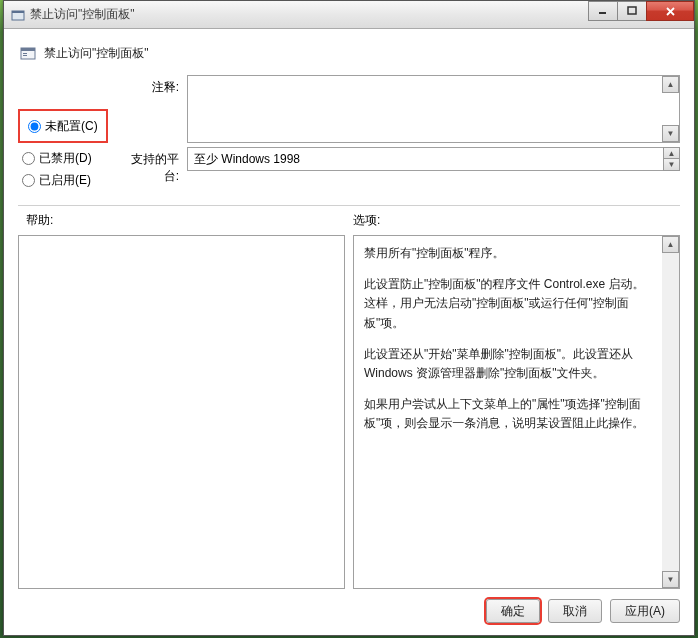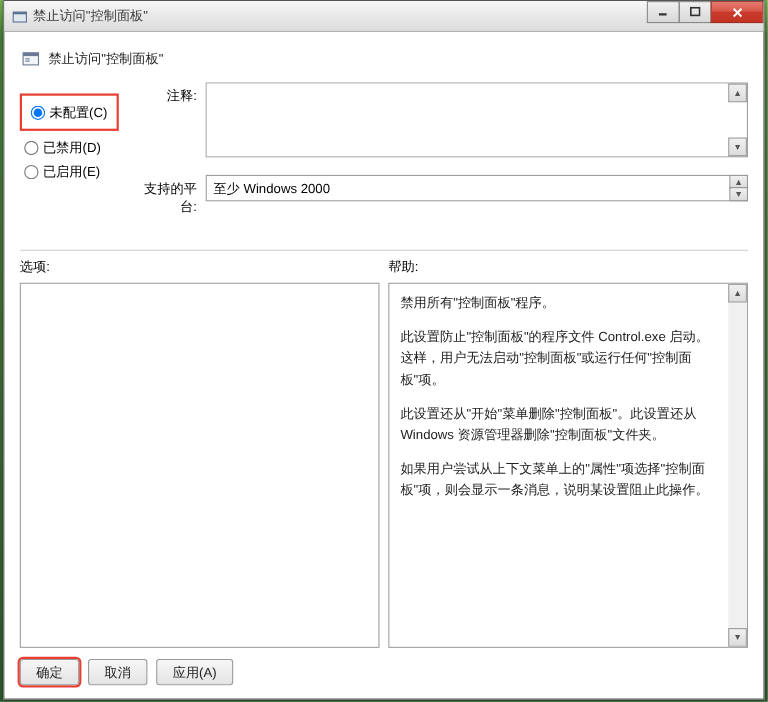--- a/index.html
+++ b/index.html
@@ -109,20 +109,21 @@
   display: inline-flex;
   align-items: center;
 }
 .main-row {
   display: flex;
   padding: 0 14px;
 }
 .left-col {
   width: 95px;
   padding-top: 10px;
+  margin-top: 24px;
 }
 .radio-group {
   border: 2px solid #e93d32;
   padding: 4px 4px;
   margin-bottom: 4px;
   width: 90px;
 }
 .radio-line {
   display: flex;
   align-items: center;
@@ -130,21 +131,21 @@
   padding: 2px 0 2px 4px;
 }
 .radio-line input { margin-right: 4px; }
 .right-col {
   flex: 1;
   padding-left: 4px;
 }
 .field-row {
   display: flex;
   align-items: flex-start;
-  margin-bottom: 16px;
+  margin-bottom: 4px;
 }
 .field-label {
   width: 70px;
   text-align: right;
   padding-right: 8px;
   padding-top: 4px;
   font-size: 12px;
 }
 .textarea-wrap {
   flex: 1;
@@ -230,21 +231,21 @@
   position: absolute;
   right: 0;
   top: 0;
   bottom: 0;
   width: 17px;
   background: #f0f0f0;
 }
 .footer {
   padding: 10px 14px 12px 14px;
   display: flex;
-  justify-content: flex-start;
+  justify-content: flex-end;
   gap: 8px;
 }
 .btn.highlight {
   box-shadow: 0 0 0 2px #e93d32;
 }
 </style>
 </head>
 <body>
 
 <div class="window">
@@ -314,33 +315,33 @@
           <div class="field-label">注释:</div>
           <div class="textarea-wrap">
             <textarea style=""></textarea>
             <div class="scroll-btn" style="top:0">▲</div>
             <div class="scroll-btn" style="bottom:0">▼</div>
           </div>
         </div>
         <div class="field-row">
           <div class="field-label">支持的平台:</div>
           <div class="platform-box">
-            <span>至少 Windows 2000</span>
+            <span>至少 Windows 1998</span>
             <div class="scroll-btn" style="top:-1px;right:-1px;height:13px">▲</div>
             <div class="scroll-btn" style="bottom:-1px;right:-1px;height:13px">▼</div>
           </div>
         </div>
       </div>
     </div>
 
     <div class="divider-line"></div>
 
     <div class="lower-labels">
+      <div class="lab right">帮助:</div>
       <div class="lab">选项:</div>
-      <div class="lab right">帮助:</div>
     </div>
 
     <div class="panels">
       <div class="panel">
         <div class="panel-content"></div>
       </div>
       <div class="panel">
         <div class="panel-content">
           <p>禁用所有"控制面板"程序。</p>
           <p>此设置防止"控制面板"的程序文件 Control.exe 启动。这样，用户无法启动"控制面板"或运行任何"控制面板"项。</p>

